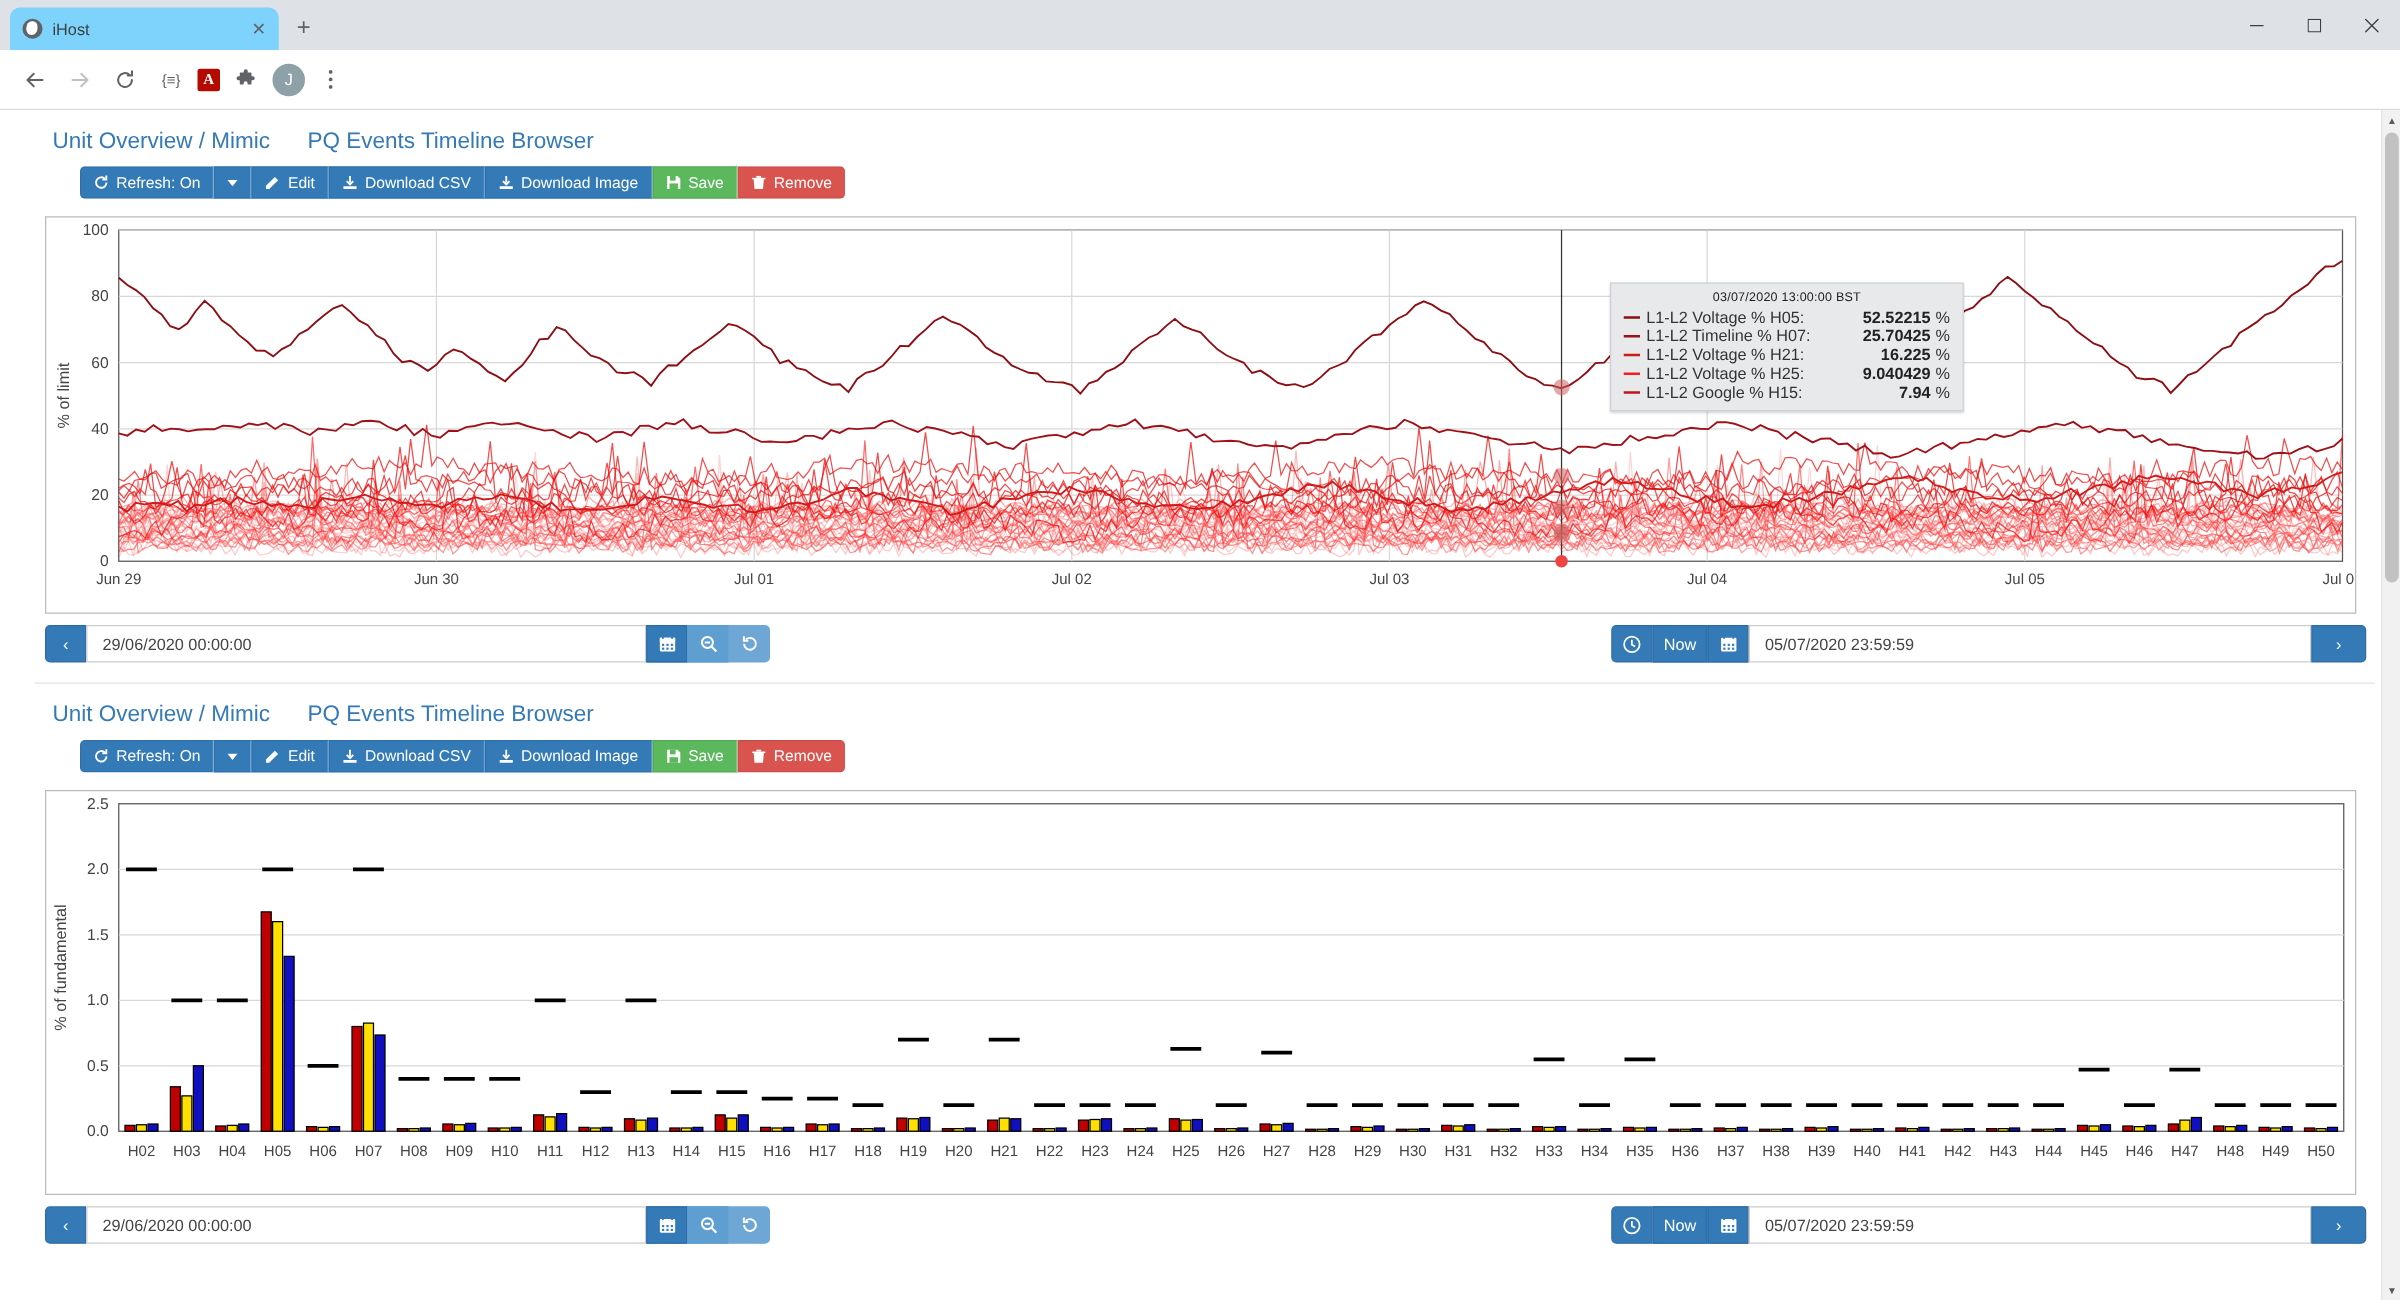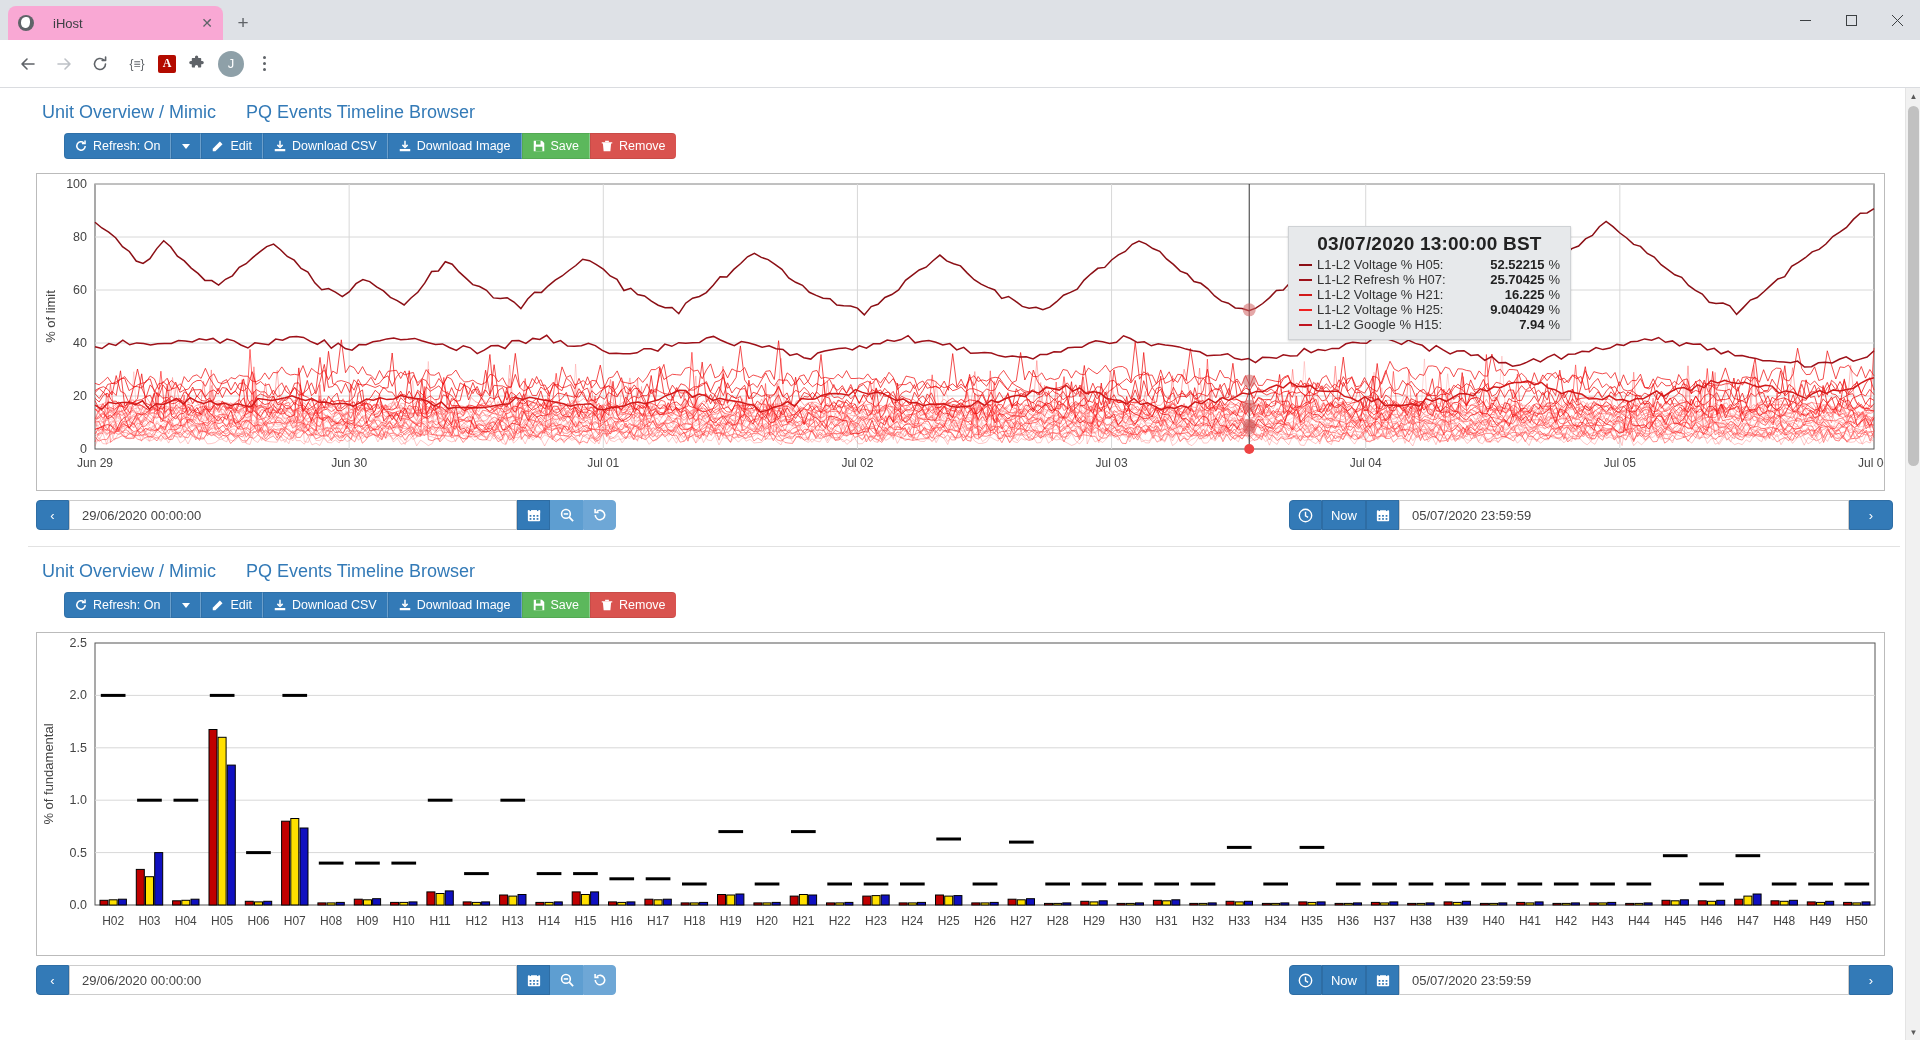--- a/index.html
+++ b/index.html
@@ -11,23 +11,23 @@
     overflow:hidden;
     -webkit-font-smoothing:antialiased;
   }
 
   
   .chrome-tabstrip{
     height:40px; background:#dee1e6; display:flex; align-items:flex-end;
     position:relative;
   }
   .tab{
-    margin-left:8px; height:34px; width:215px; background:#f9a8d4;
+    margin-left:8px; height:34px; width:215px; background:#7dd3fc;
     border-radius:8px 8px 0 0; display:flex; align-items:center;
-    padding:0 10px; gap:19px; position:relative;
+    padding:0 10px; gap:8px; position:relative;
   }
   .tab-favicon{
     width:16px; height:16px; border-radius:50%;
     background:#5f6368; flex:none; position:relative; overflow:hidden;
   }
   .tab-favicon::after{
     content:""; position:absolute; left:3px; top:2px; width:9px; height:11px;
     background:#fff; border-radius:50% 40% 50% 45%;
   }
   .tab-title{ font-size:13px; color:#3c4043; flex:1; white-space:nowrap; overflow:hidden;}
@@ -110,21 +110,21 @@
     border:1px solid #bbb; margin-left:8px; background:#fff; position:relative;
   }
   .chart-svg{ display:block; }
 
   
   .tooltip{
     position:absolute; background:#e7e9eb; border:1px solid #cfd2d5;
     padding:6px 10px 7px 10px; font-size:13px; color:#222;
     box-shadow:0 1px 2px rgba(0,0,0,.18);
   }
-  .tt-title{ font-weight:bold; text-align:center; font-size:19px; margin-bottom:2px;
+  .tt-title{ font-weight:normal; text-align:center; font-size:10px; margin-bottom:2px;
     letter-spacing:.2px;}
   .tt-row{ display:flex; align-items:center; white-space:nowrap; line-height:15px;}
   .tt-dash{ width:13px; height:2px; margin-right:5px; flex:none;}
   .tt-name{ color:#333; }
   .tt-val{ font-weight:bold; margin-left:auto; padding-left:10px;}
   .tt-unit{ margin-left:4px; color:#333;}
 
   
   .daterow{ display:flex; align-items:center; margin:9px 0 0 8px; width:1857px;}
   .grp{ display:flex; align-items:center; }
@@ -346,21 +346,21 @@
         <div class="tt-title">03/07/2020 13:00:00 BST</div>
         <div id="tt-rows-0">
             <div class="tt-row">
               <span class="tt-dash" style="background: rgb(139, 15, 21);"></span>
               <span class="tt-name">L1-L2 Voltage % H05:</span>
               <span class="tt-val">52.52215</span>
               <span class="tt-unit">%</span>
             </div>
             <div class="tt-row">
               <span class="tt-dash" style="background: rgb(158, 17, 25);"></span>
-              <span class="tt-name">L1-L2 Refresh % H07:</span>
+              <span class="tt-name">L1-L2 Timeline % H07:</span>
               <span class="tt-val">25.70425</span>
               <span class="tt-unit">%</span>
             </div>
             <div class="tt-row">
               <span class="tt-dash" style="background: rgb(209, 26, 26);"></span>
               <span class="tt-name">L1-L2 Voltage % H21:</span>
               <span class="tt-val">16.225</span>
               <span class="tt-unit">%</span>
             </div>
             <div class="tt-row">

